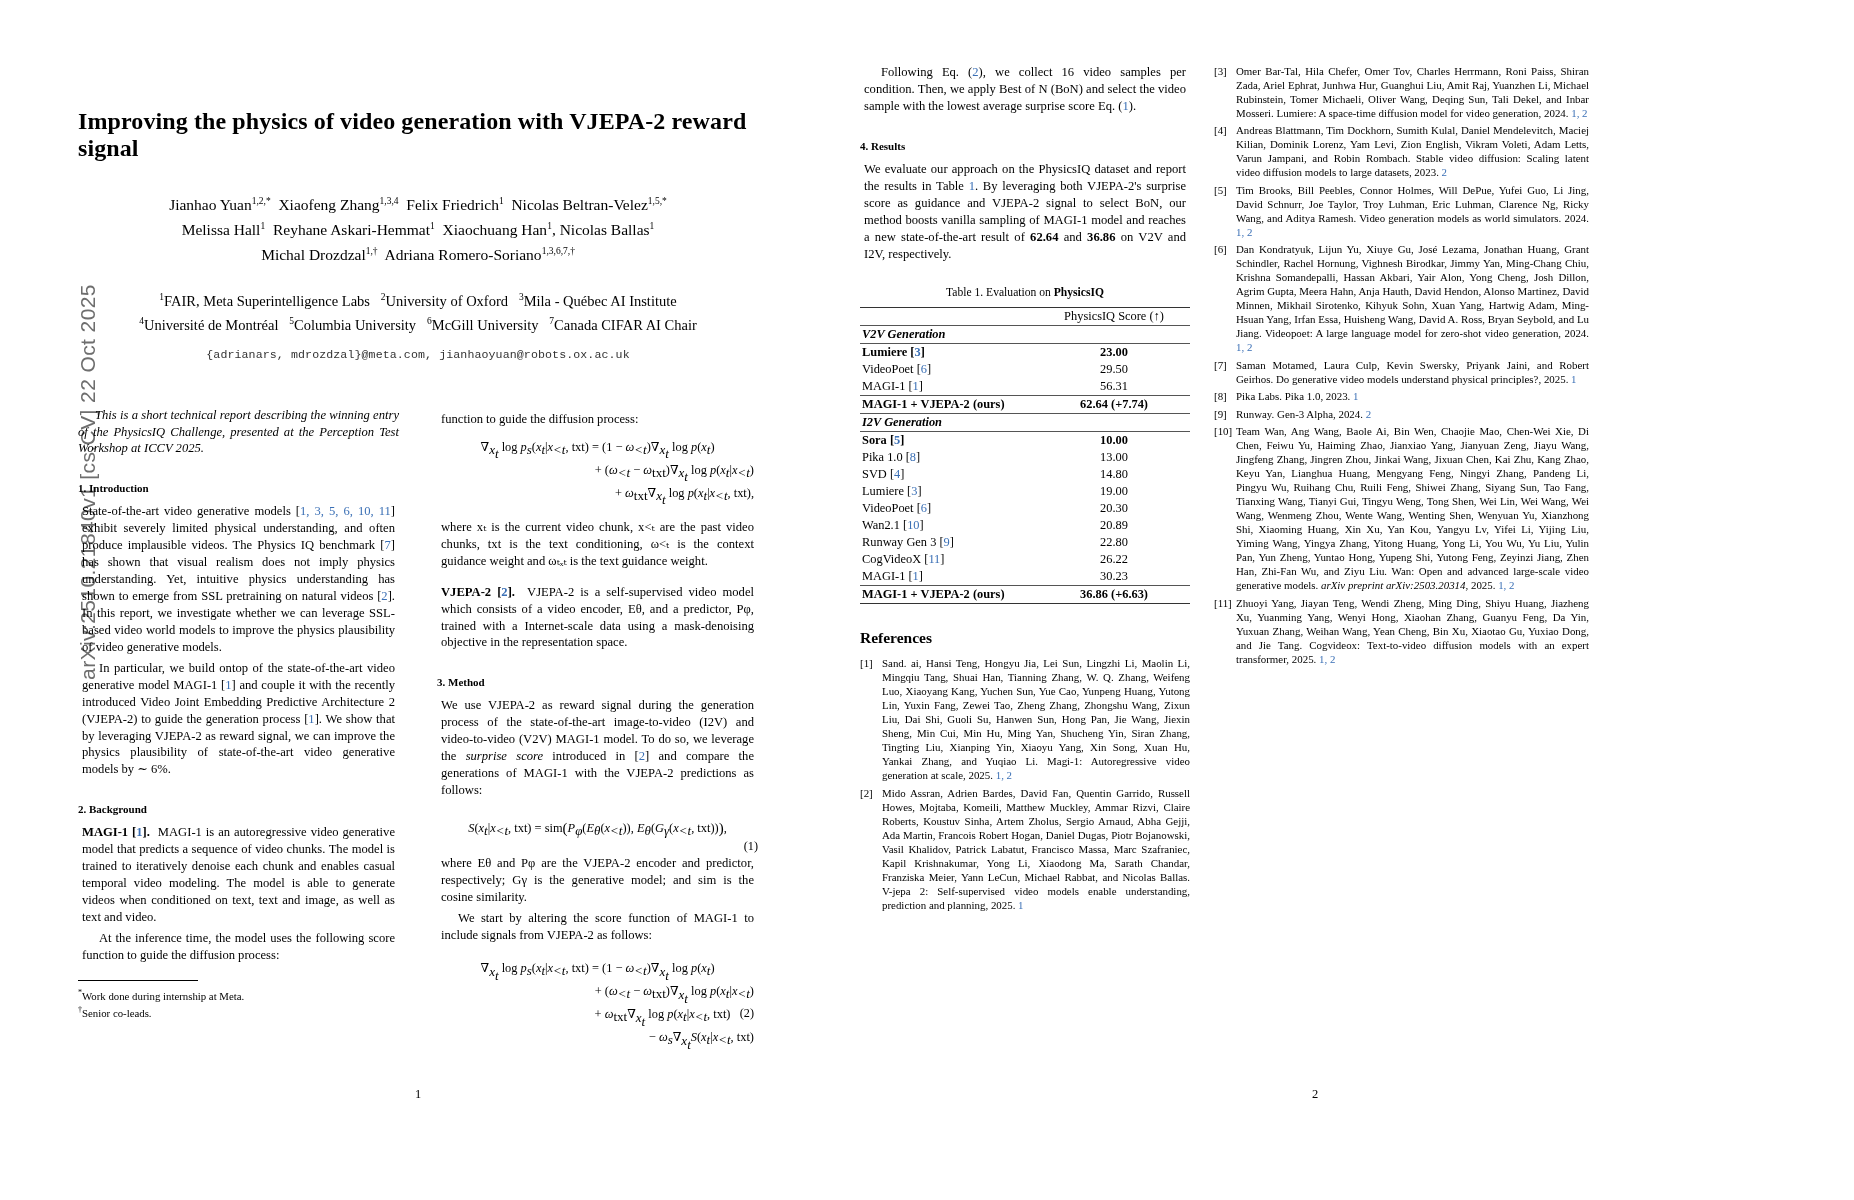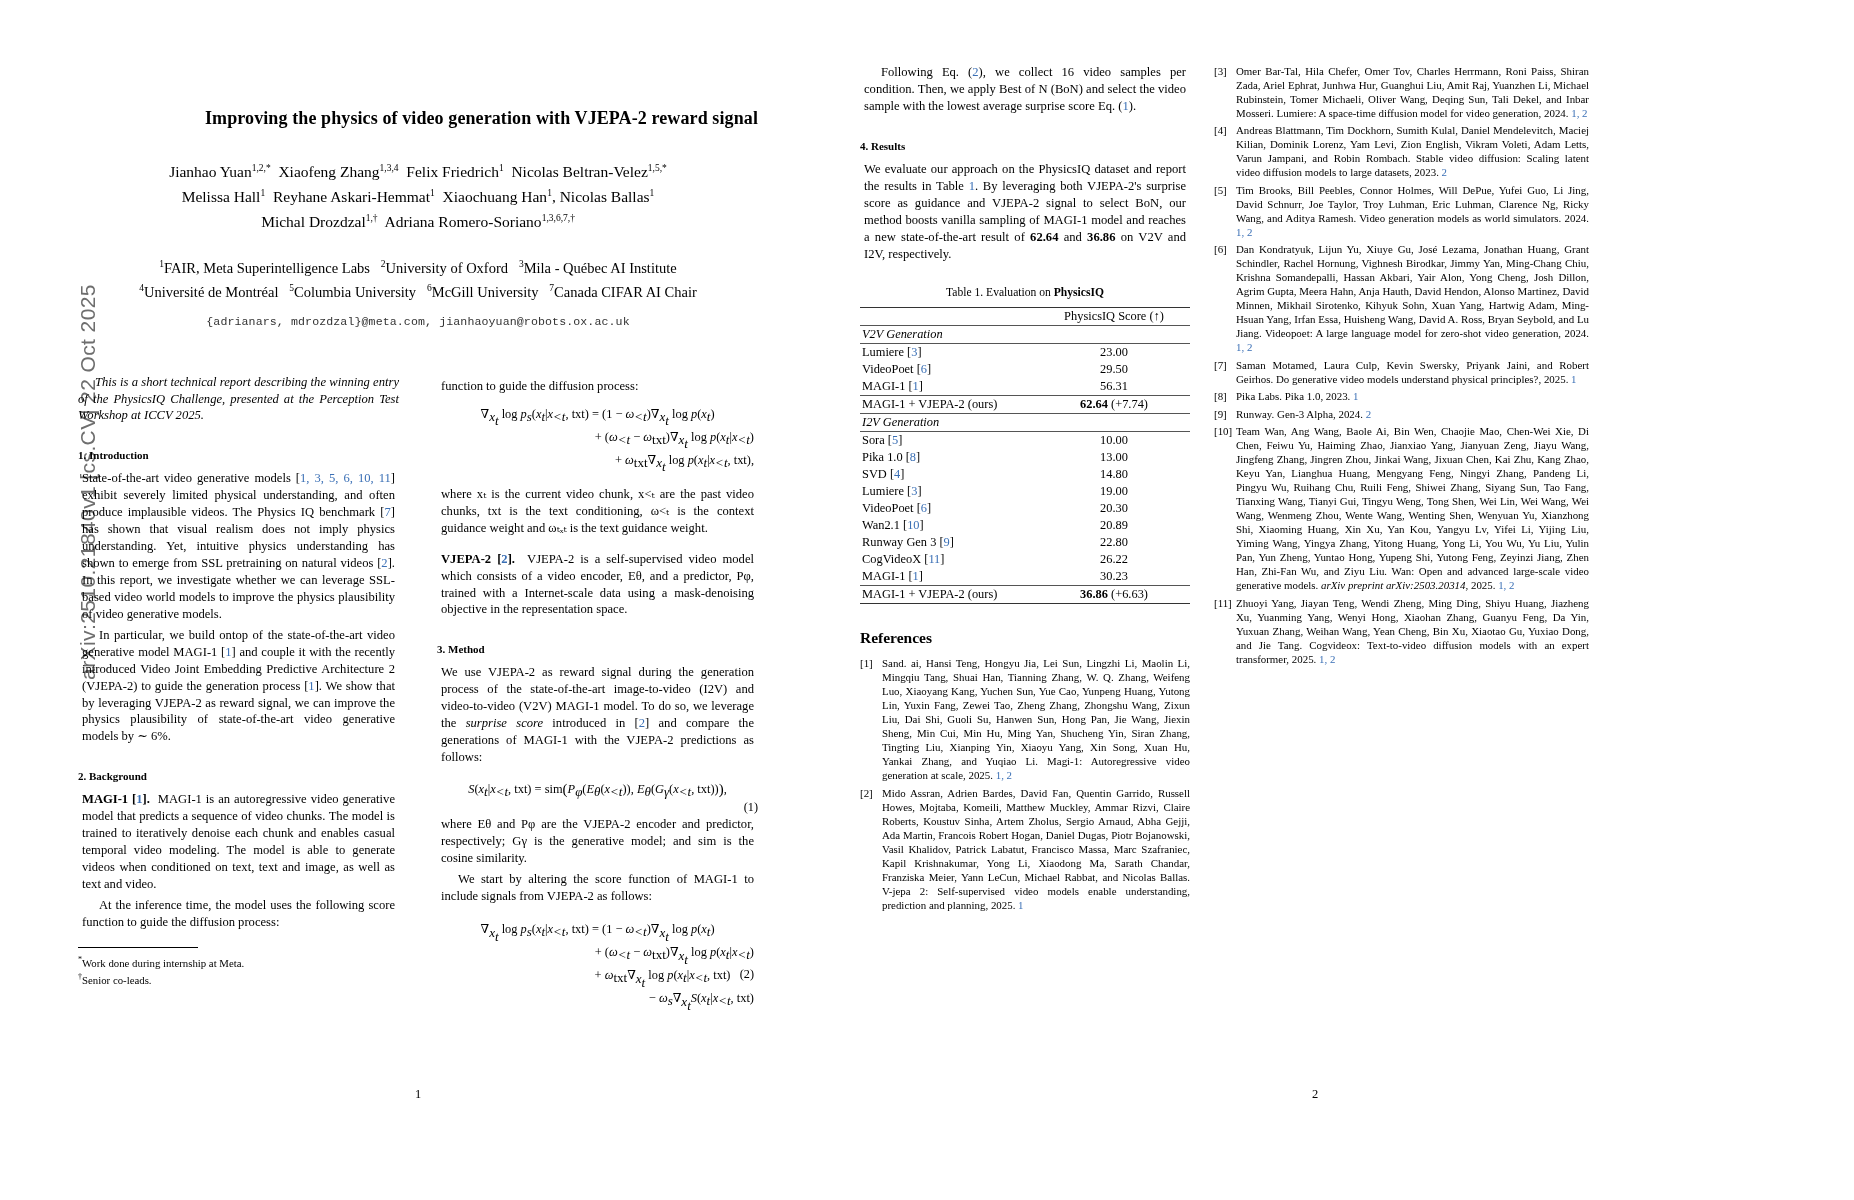--- a/index.html
+++ b/index.html
@@ -26,21 +26,21 @@
     color:#6e6e6e;
     text-align:center;
     white-space:nowrap;
   }
 
   
   .sheet1{position:absolute;left:78px;top:60px;width:680px;height:1080px;}
   .sheet2{position:absolute;left:860px;top:60px;width:910px;height:1080px;}
 
   .title{
-    font-size:18px;font-weight:bold;text-align:right;
+    font-size:24px;font-weight:bold;text-align:left;
     margin:48px 0 0 0;letter-spacing:.1px;
   }
   .authors{
     text-align:center;font-size:15.5px;margin-top:30px;line-height:1.62;
   }
   .authors sup{font-size:9.5px;vertical-align:super;}
   .affils{
     text-align:center;font-size:14.5px;margin-top:23px;line-height:1.6;
   }
   .affils sup{font-size:9.5px;vertical-align:super;}
@@ -93,21 +93,21 @@
   .col2b{width:375px;}
 
   .tabcap{
     text-align:center;font-size:11.6px;margin:24px 0 8px 0;
   }
   table.res{
     border-collapse:collapse;width:100%;font-size:12.4px;
   }
   table.res td{padding:1.0px 2px;}
   .tl-top{border-top:1.7px solid #333;}
-  .tl-mid{border-top:0.9px solid #555;}
+  .tl-mid{border-top:0.9px solid #555;font-weight:bold;}
   .tl-bot{border-bottom:1.7px solid #333;}
   td.num{text-align:center;width:148px;}
   td.grp{font-style:italic;padding-top:3px;padding-bottom:2px;}
 
   h2.ref{font-size:15.5px;font-weight:bold;margin:25px 0 9px 0;}
   ol.refs{margin:0;padding:0;list-style:none;}
   ol.refs li{
     font-size:10.9px;line-height:1.285;text-align:justify;
     padding-left:22px;position:relative;margin-bottom:3.5px;
   }
@@ -194,21 +194,21 @@
         </div>
 
         <p class="body noind">where xₜ is the current video chunk, x&lt;ₜ are the past video chunks, txt is the text conditioning, ω&lt;ₜ is the context guidance weight and ωₜₓₜ is the text guidance weight.</p>
 
         <p class="body noind" style="margin-top:14px;"><b><span>VJEPA-2 [</span><span class="cit">2</span><span>].</span></b>&nbsp;&nbsp;<span>VJEPA-2 is a self-supervised video model which consists of a video encoder, Eθ, and a predictor, Pφ, trained with a Internet-scale data using a mask-denoising objective in the representation space.</span></p>
 
         <h2 class="sec">3. Method</h2>
 
         <p class="body noind"><span>We use VJEPA-2 as reward signal during the generation process of the state-of-the-art image-to-video (I2V) and video-to-video (V2V) MAGI-1 model. To do so, we leverage the </span><i>surprise score</i><span> introduced in [</span><span class="cit">2</span><span>] and compare the generations of MAGI-1 with the VJEPA-2 predictions as follows:</span></p>
 
-        <div class="eq" style="margin-top:16px;text-align:center;">
+        <div class="eq" style="margin-top:22px;text-align:center;">
           <span class="eqline"><i class="m">S</i>(<i class="m">x<sub class="m">t</sub></i>|<i class="m">x<sub class="m">&lt;t</sub></i>, txt) = sim<span class="bigp">(</span><i class="m">P<sub class="m">φ</sub></i>(<i class="m">E<sub class="m">θ</sub></i>(<i class="m">x<sub class="m">&lt;t</sub></i>)), <i class="m">E<sub class="m">θ</sub></i>(<i class="m">G<sub class="m">γ</sub></i>(<i class="m">x<sub class="m">&lt;t</sub></i>, txt))<span class="bigp">)</span>,</span>
           <span class="eqnum">(1)</span>
         </div>
 
         <p class="body" style="clear:both;margin-top:16px;">where Eθ and Pφ are the VJEPA-2 encoder and predictor, respectively; Gγ is the generative model; and sim is the cosine similarity.</p>
 
         <p class="body">We start by altering the score function of MAGI-1 to include signals from VJEPA-2 as follows:</p>
 
         <div class="eq" style="margin-top:16px;">
           <span class="eqline">∇<sub class="m"><i class="m">x<sub class="m">t</sub></i></sub> log <i class="m">p<sub class="m">s</sub></i>(<i class="m">x<sub class="m">t</sub></i>|<i class="m">x<sub class="m">&lt;t</sub></i>, txt) = (1 − <i class="m">ω<sub class="m">&lt;t</sub></i>)∇<sub class="m"><i class="m">x<sub class="m">t</sub></i></sub> log <i class="m">p</i>(<i class="m">x<sub class="m">t</sub></i>)</span>

